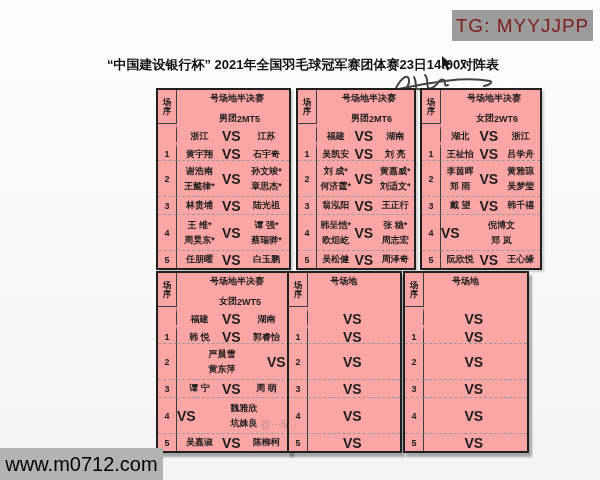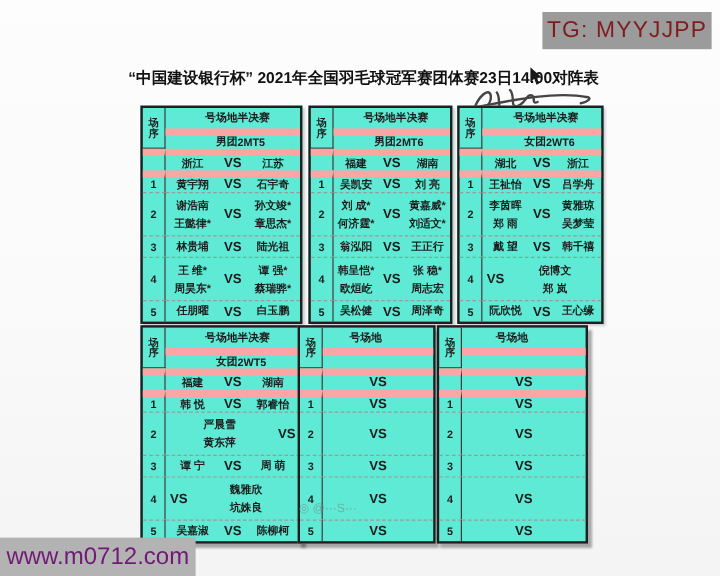--- a/index.html
+++ b/index.html
@@ -10,41 +10,41 @@
     color:#1c1c1c;
   }
   
   .tg-badge{
     position:absolute;left:452px;top:10px;width:141px;height:31px;
     background:#9b9b9b;color:#7f1d1d;display:flex;align-items:center;justify-content:center;
     font-size:19px;letter-spacing:1px;
   }
   .site-badge{
     position:absolute;left:0;top:448px;width:163px;height:32px;
-    background:#b3b3b3;color:#701a75;display:flex;align-items:center;justify-content:center;
+    background:#b3b3b3;color:#000000;display:flex;align-items:center;justify-content:center;
     font-size:20px;
   }
   .page-title{
     position:absolute;left:63px;top:56px;width:480px;text-align:center;
     font-size:13px;font-weight:700;color:#111;white-space:nowrap;
   }
   .cursor{position:absolute;left:441px;top:56px;width:12px;height:16px;}
   .signature{position:absolute;left:378px;top:68px;width:122px;height:34px;pointer-events:none;}
   .stamp{
     position:absolute;left:249px;top:416px;width:112px;height:16px;
     font-size:10px;color:rgba(125,125,125,.55);display:flex;align-items:center;gap:3px;
     filter:blur(.3px);white-space:nowrap;overflow:hidden;
   }
   
   .match-table{
-    position:absolute;background:#5eead4;border:2px solid #1f1f1f;
+    position:absolute;background:#fca5a5;border:2px solid #1f1f1f;
     display:grid;grid-template-columns:19px 1fr;
     grid-template-rows:17px 17px 18px 18px 36px 18px 36px 18px;
     box-shadow:2px 2px 2px rgba(0,0,0,.18);
-    font-size:9px;font-weight:600;color:#1c1c1c;
+    font-size:9px;font-weight:600;color:#1c1c1c;margin-left:39px;
   }
   .t0{left:117px;top:88px;width:131px;}
   .t1{left:257px;top:88px;width:116px;}
   .t2{left:381px;top:88px;width:118px;}
   .t3{left:117px;top:271px;width:131px;}
   .t4{left:248px;top:271px;width:111px;}
   .t5{left:364px;top:271px;width:122px;}
   .t3,.t4,.t5{box-shadow:3px 4px 2px rgba(0,0,0,.32);}
   .order-cell{
     grid-column:1;grid-row:1 / span 2;
@@ -52,21 +52,21 @@
     display:flex;align-items:center;justify-content:center;text-align:center;
     font-size:8.5px;line-height:9px;padding:0 1px;
   }
   .c1{grid-column:1;border-right:1px solid #3c3c3c;display:flex;align-items:center;justify-content:center;}
   .mrow{grid-column:2;display:flex;align-items:center;}
   .sep-solid{border-top:6px solid #fca5a5;}
   .sep-dash{border-top:1px dashed #9a9a9a;}
   .hleft{flex:1.15;text-align:right;}
   .hright{flex:1;text-align:left;}
   .nl,.nr{flex:1.1;text-align:center;line-height:15px;}
-  .vs{width:22px;text-align:center;font-size:11px;}
+  .vs{width:22px;text-align:left;font-size:14px;}
 </style>
 </head>
 <body>
 
 <div class="page-title">“中国建设银行杯” 2021年全国羽毛球冠军赛团体赛23日14:00对阵表</div>
 
 <svg class="cursor" viewBox="0 0 12 16">
   <path d="M1 0 L1 12.5 L4.2 9.6 L6.1 14.6 L8.1 13.7 L6.2 8.9 L10.5 8.6 Z" fill="#1a1a1a"></path>
 </svg>
 

